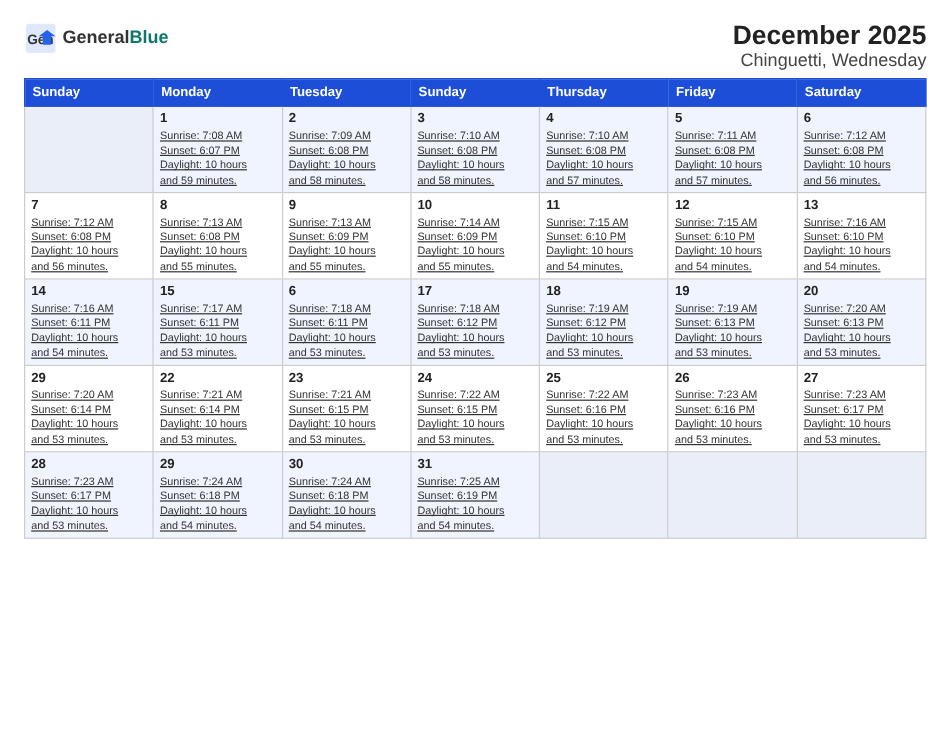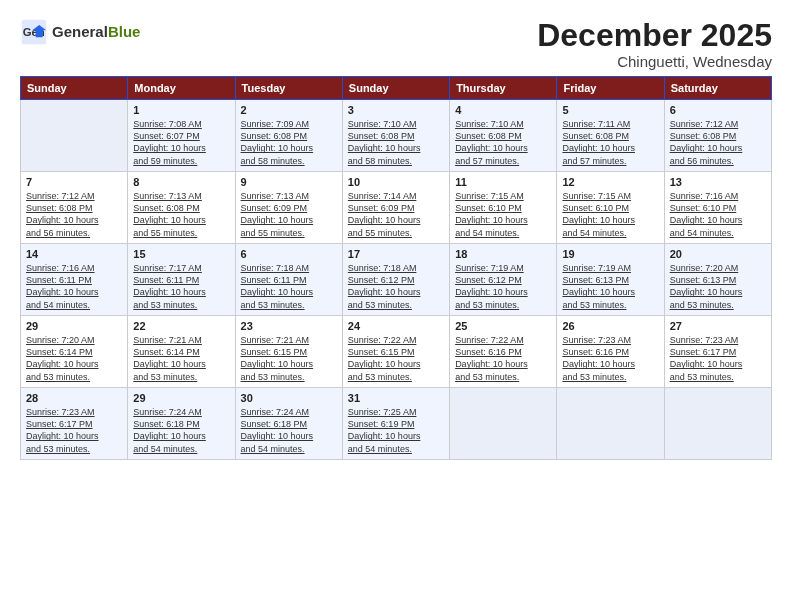--- a/index.html
+++ b/index.html
@@ -33,46 +33,46 @@
       line-height: 1.1;
     }
     .logo-general {
       font-size: 15px;
       font-weight: bold;
       color: #333;
     }
     .logo-blue {
       font-size: 15px;
       font-weight: bold;
-      color: #4d7c0f;
+      color: #0f766e;
     }
     .logo-icon {
       width: 28px;
       height: 28px;
     }
     .title-block {
       text-align: right;
     }
     .month-title {
-      font-size: 32px;
+      font-size: 22px;
       font-weight: bold;
       color: #222;
       line-height: 1.1;
     }
     .subtitle {
       font-size: 15px;
       color: #444;
     }
     .calendar {
       width: 100%;
       border-collapse: collapse;
       font-size: 10px;
     }
     .calendar th {
-      background: #7f1d1d;
+      background: #1d4ed8;
       color: #fff;
       text-align: left;
       padding: 5px 6px;
       font-size: 11px;
       font-weight: bold;
       border: 1px solid #1d4ed8;
     }
     .calendar td {
       vertical-align: top;
       border: 1px solid #ccc;

